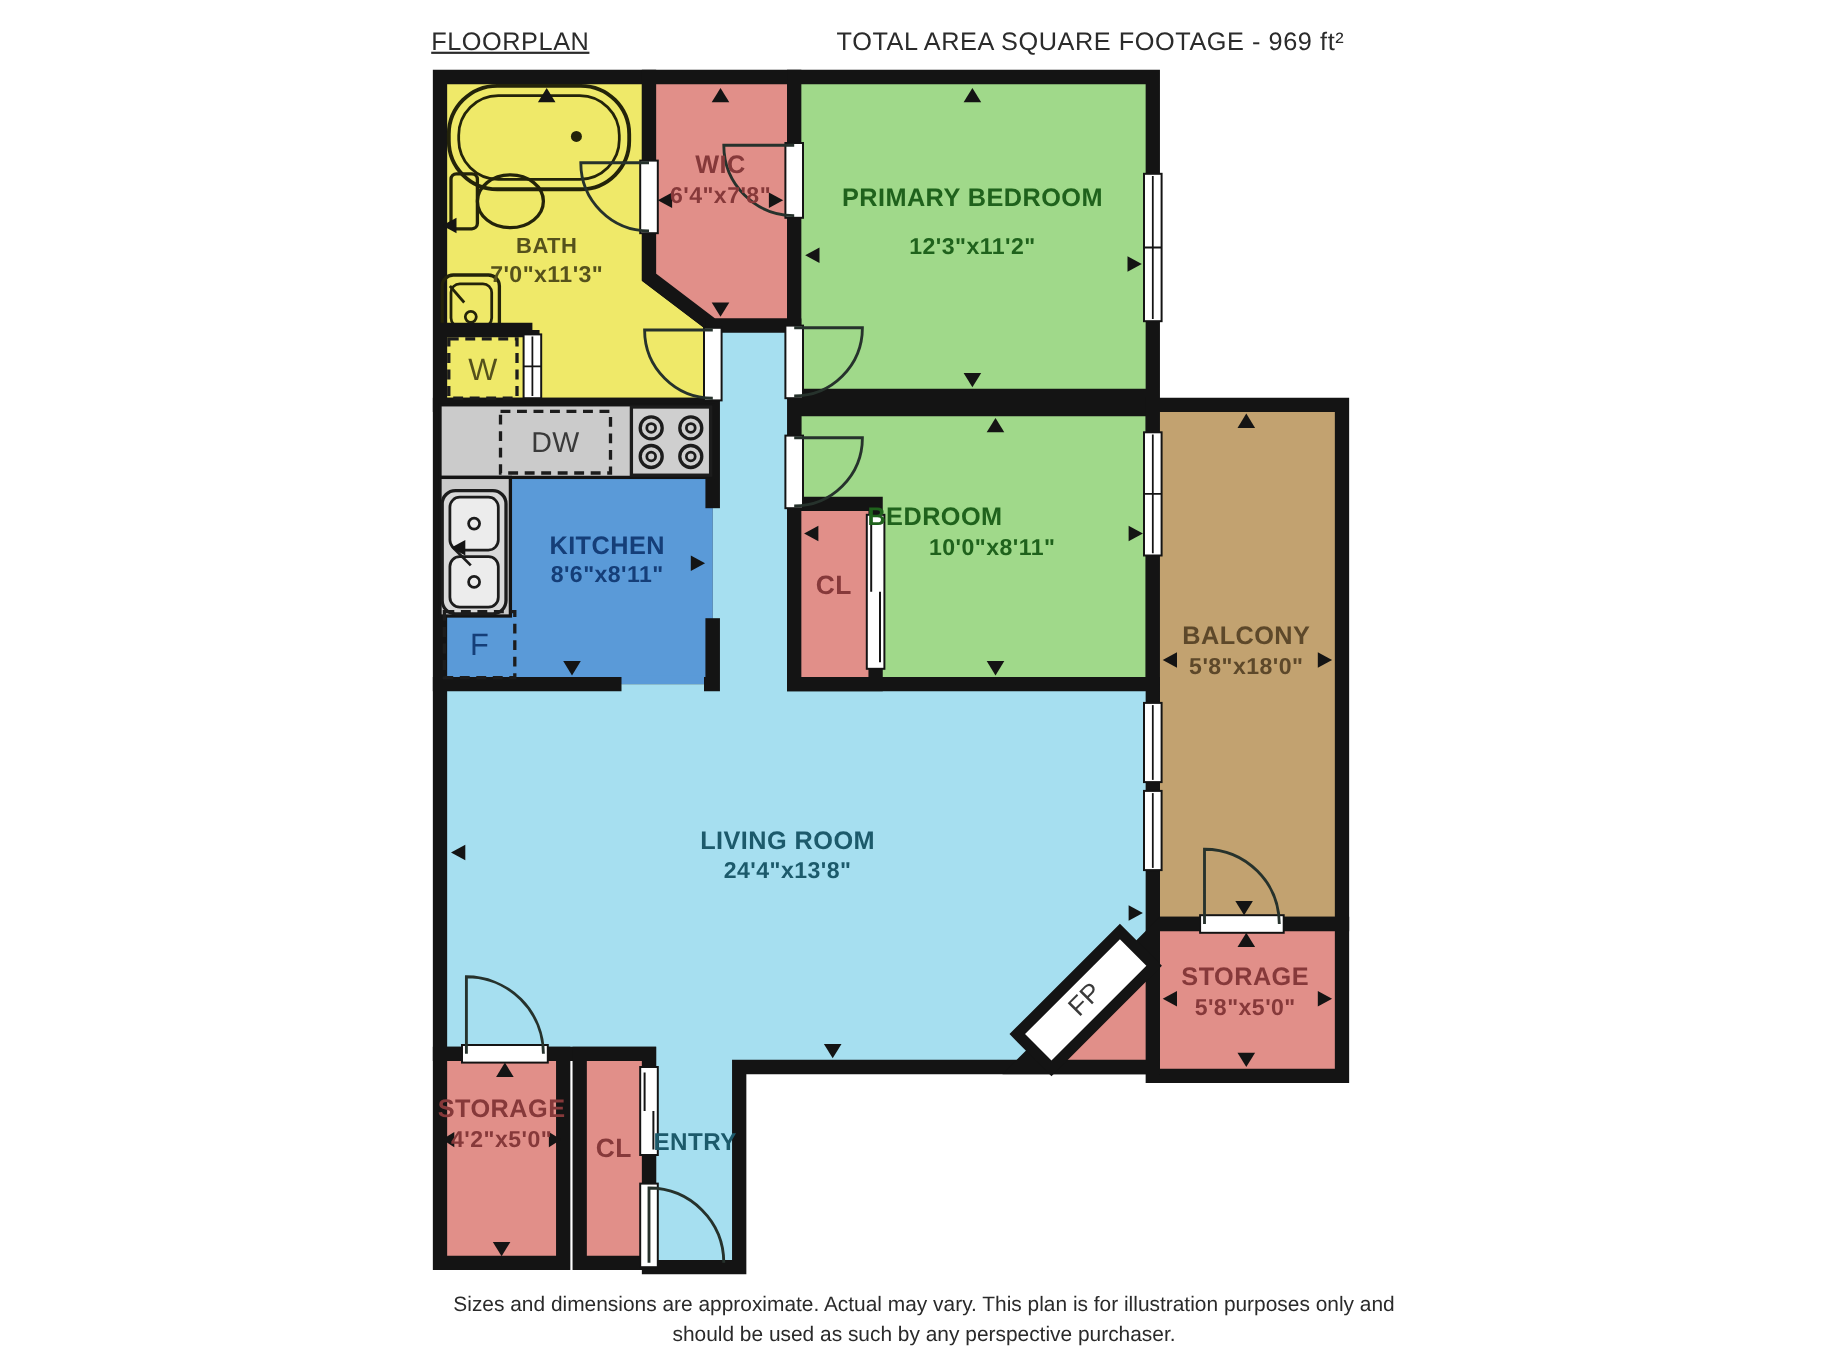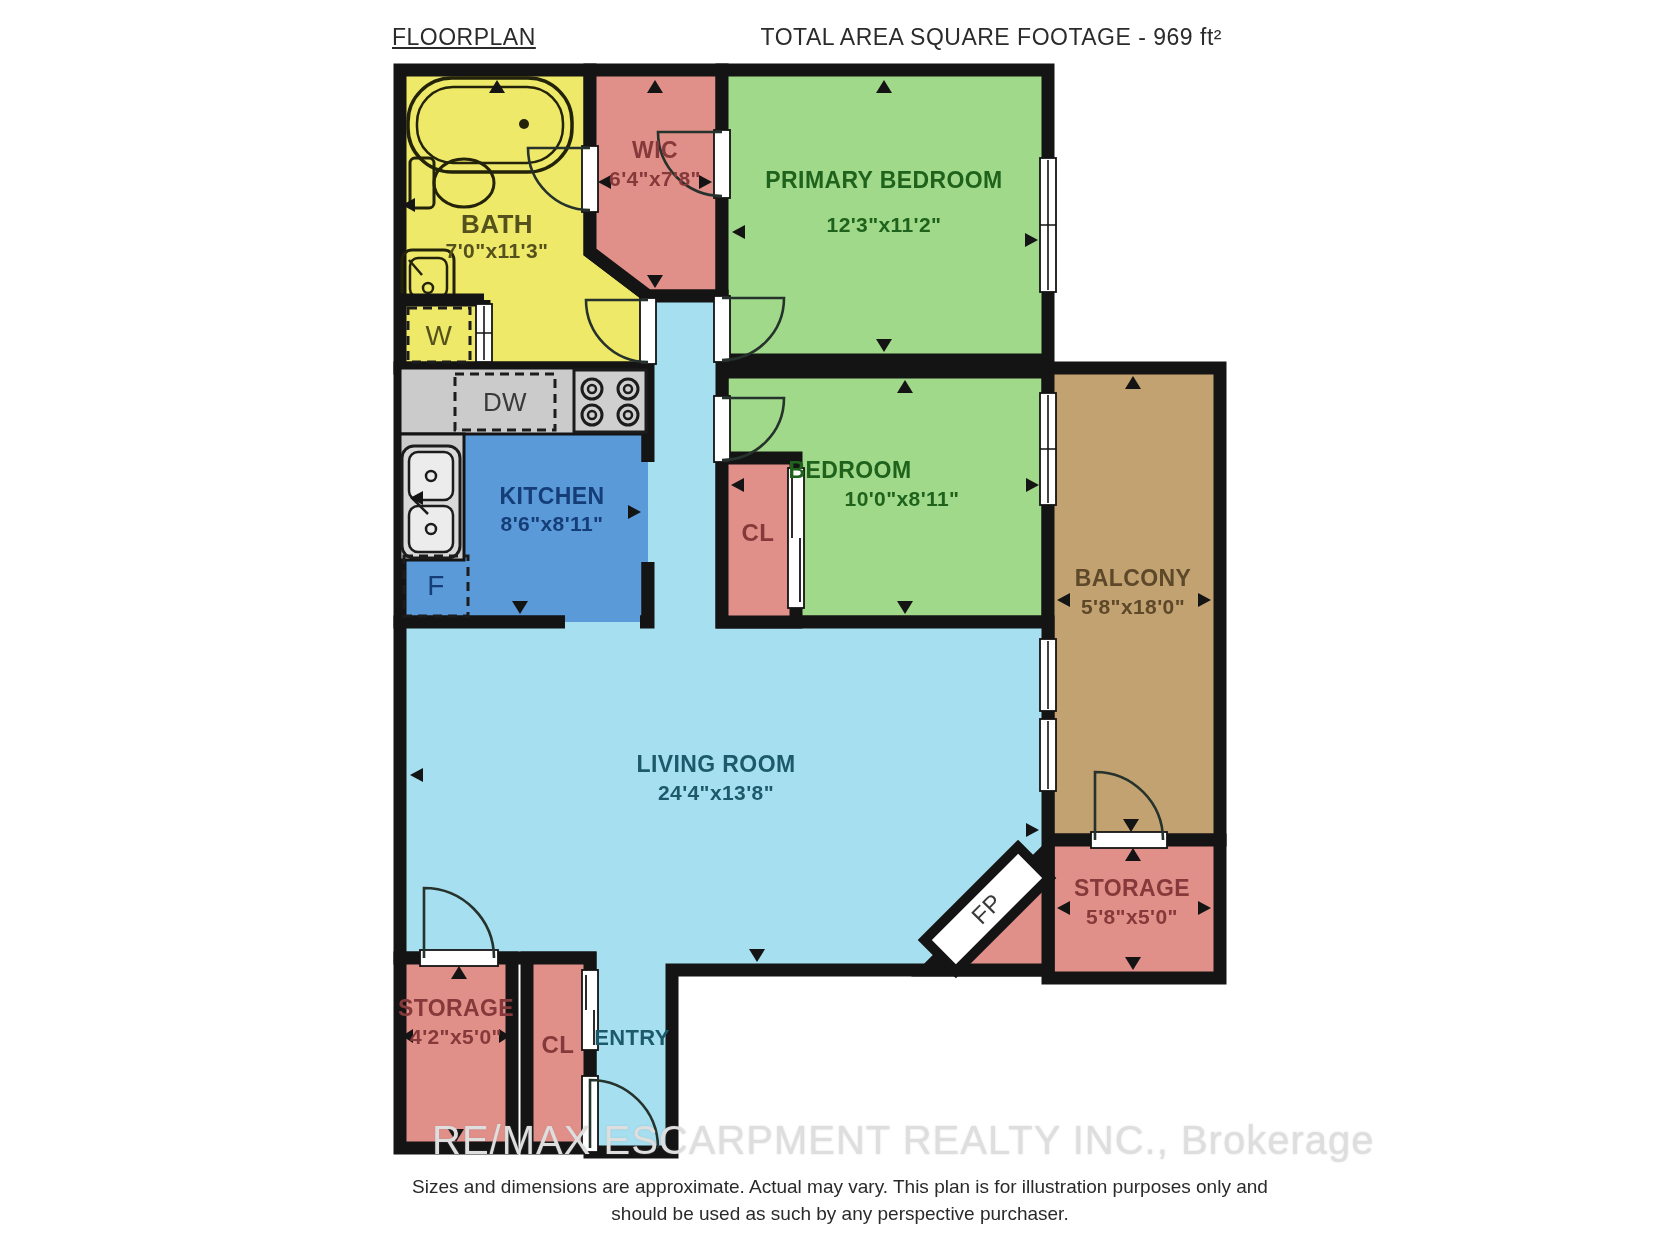--- a/index.html
+++ b/index.html
@@ -193,21 +193,21 @@
       <polygon points="423,768 423,782 410,775"></polygon>
       <polygon points="1026,823 1026,837 1039,830"></polygon>
       <polygon points="749,949 765,949 757,962"></polygon>
       <polygon points="451,979 467,979 459,966"></polygon>
       <polygon points="413,1029 413,1043 402,1036"></polygon>
       <polygon points="499,1029 499,1043 510,1036"></polygon>
       <polygon points="448,1129 464,1129 456,1142"></polygon>
     </g>
   </svg>
 
-  <div class="lbl c-bath" style="left:497px;top:224px;font-size:26px">BATH</div>
+  <div class="lbl c-bath" style="left:497px;top:224px;font-size:20px">BATH</div>
   <div class="lbl c-bath" style="left:497px;top:250px;font-size:21px">7'0"x11'3"</div>
 
   <div class="lbl c-pink" style="left:655px;top:150px;font-size:23px">WIC</div>
   <div class="lbl c-pink" style="left:655px;top:178px;font-size:21px">6'4"x7'8"</div>
 
   <div class="lbl c-green" style="left:884px;top:180px;font-size:23px">PRIMARY BEDROOM</div>
   <div class="lbl c-green" style="left:884px;top:224px;font-size:21px">12'3"x11'2"</div>
 
   <div class="lbl c-kitchen" style="left:552px;top:496px;font-size:23px">KITCHEN</div>
   <div class="lbl c-kitchen" style="left:552px;top:523px;font-size:21px">8'6"x8'11"</div>
@@ -231,19 +231,18 @@
 
   <div class="lbl c-pink" style="left:558px;top:1045px;font-size:24px">CL</div>
 
   <div class="lbl c-cyan" style="left:632px;top:1038px;font-size:22px">ENTRY</div>
 
   <div class="lbl c-bath" style="left:439px;top:336px;font-size:28px;font-weight:400">W</div>
   <div class="lbl c-dark" style="left:505px;top:402px;font-size:26px;font-weight:400">DW</div>
   <div class="lbl c-kitchen" style="left:436px;top:586px;font-size:28px;font-weight:400">F</div>
   <div class="lbl c-dark fp-rot" style="left:987px;top:909px;font-size:24px;font-weight:400">FP</div>
 
-  <div class="watermark">RE/MAX ESCARPMENT REALTY INC., Brokerage</div>
   <div class="disclaimer">
     <div>Sizes and dimensions are approximate. Actual may vary. This plan is for illustration purposes only and</div>
     <div>should be used as such by any perspective purchaser.</div>
   </div>
 
 </div>
 
 </body></html>

